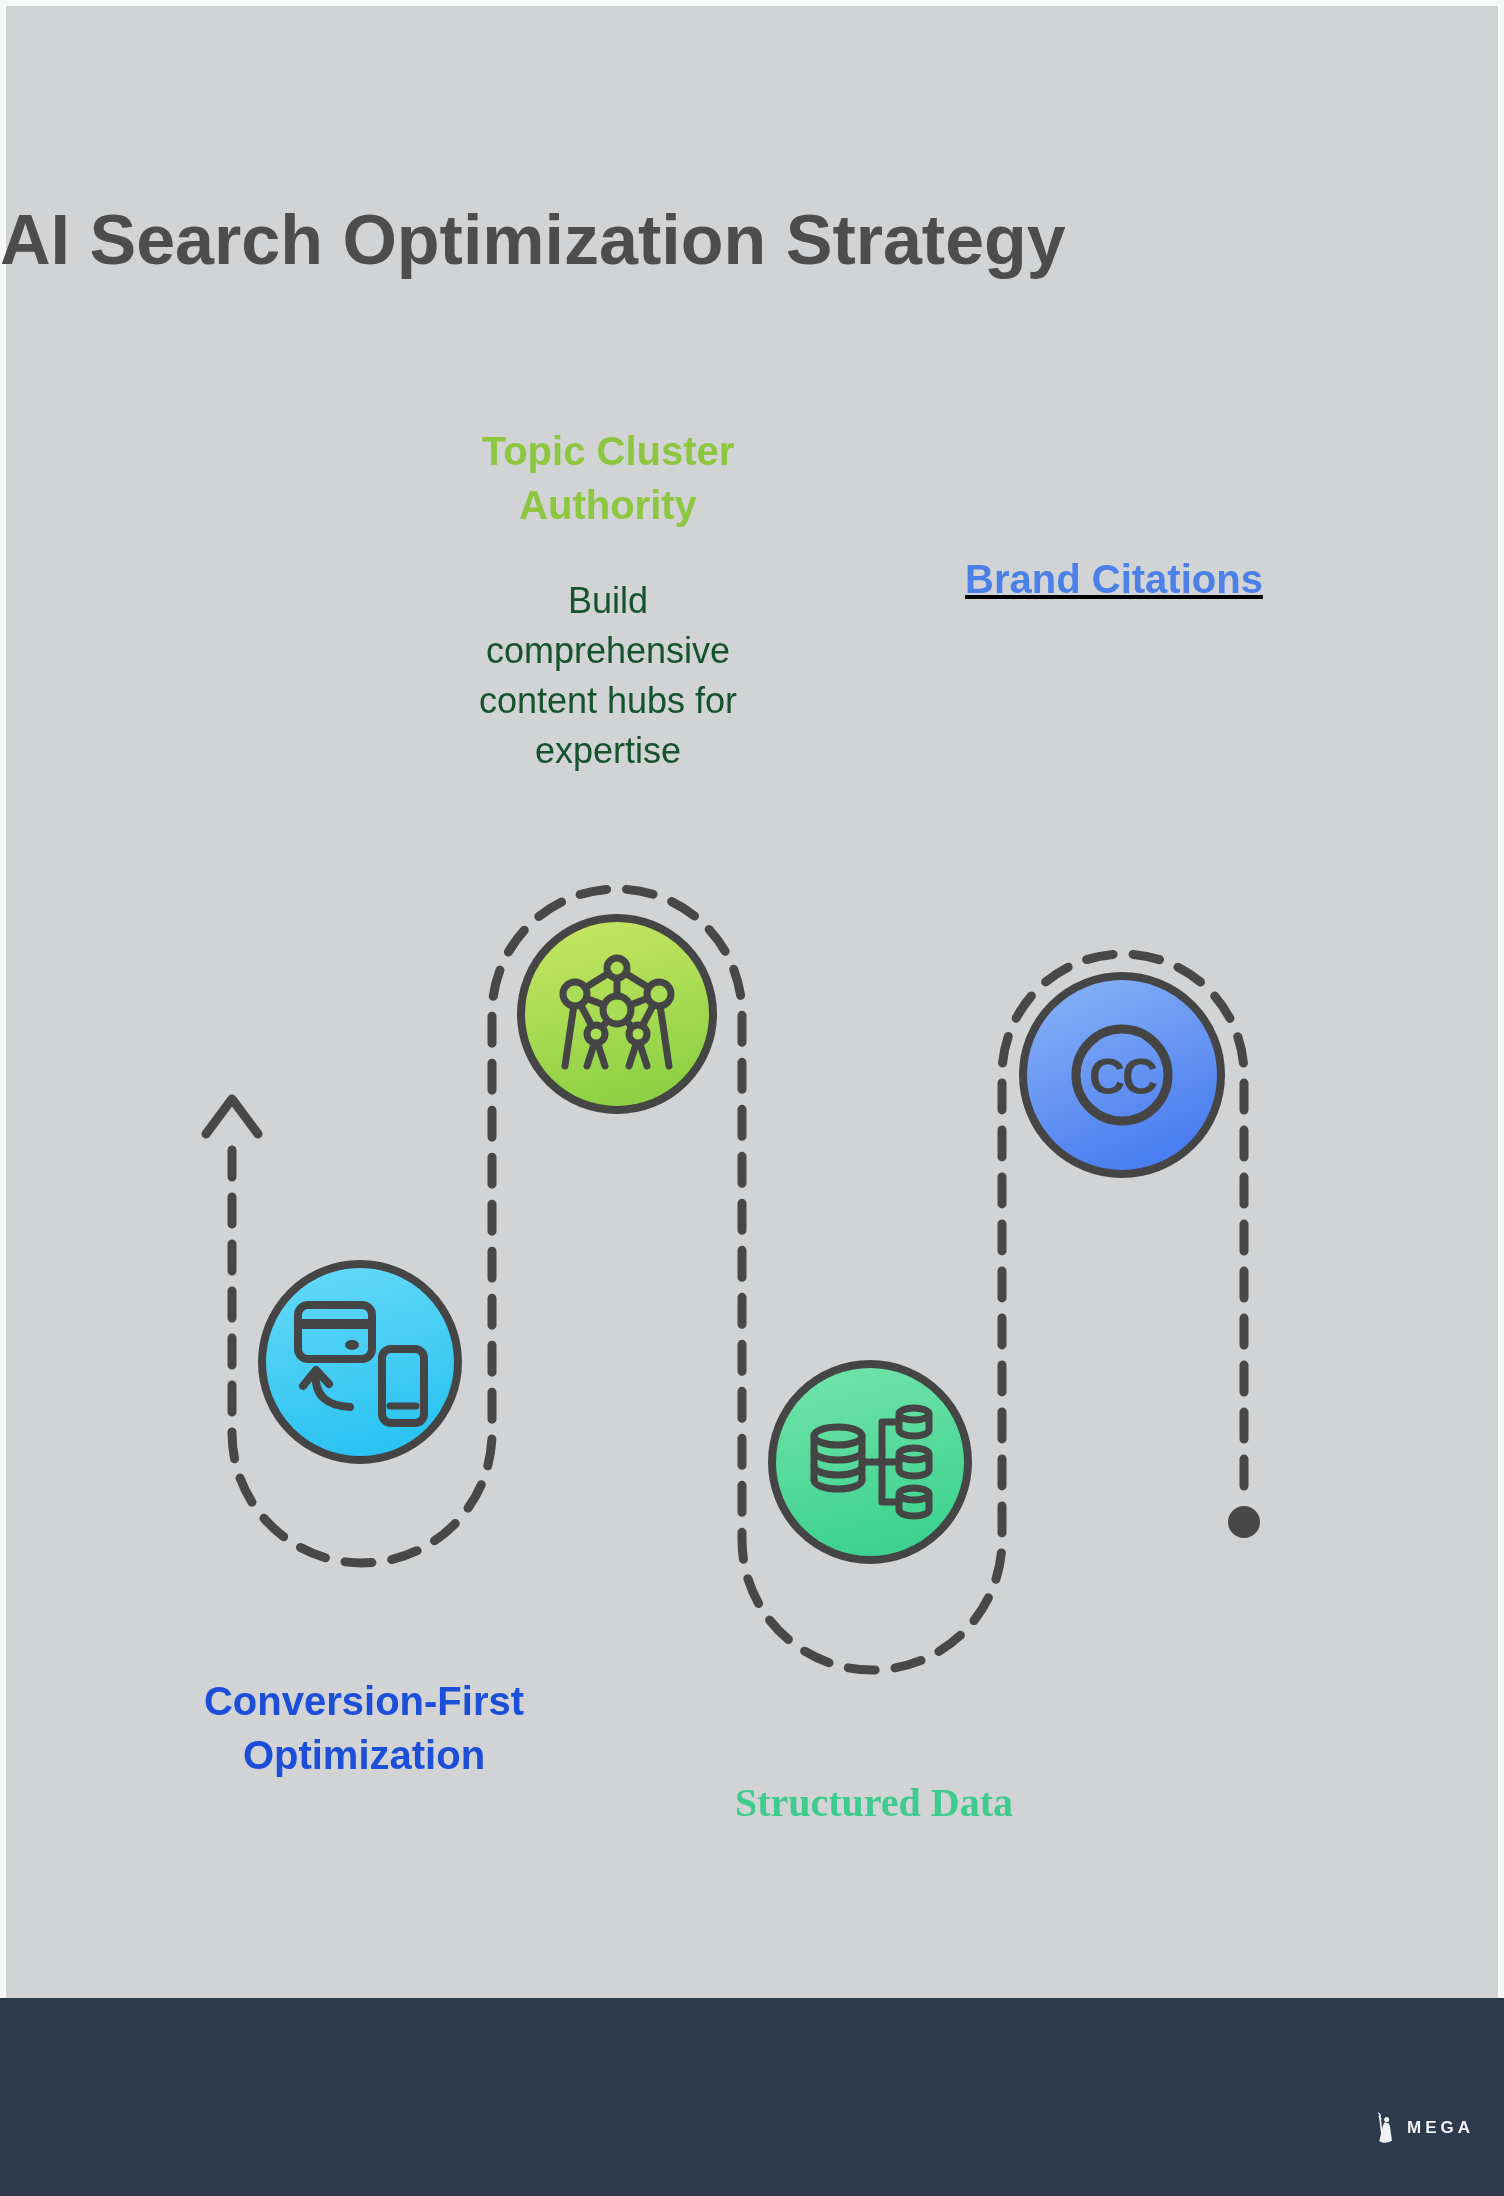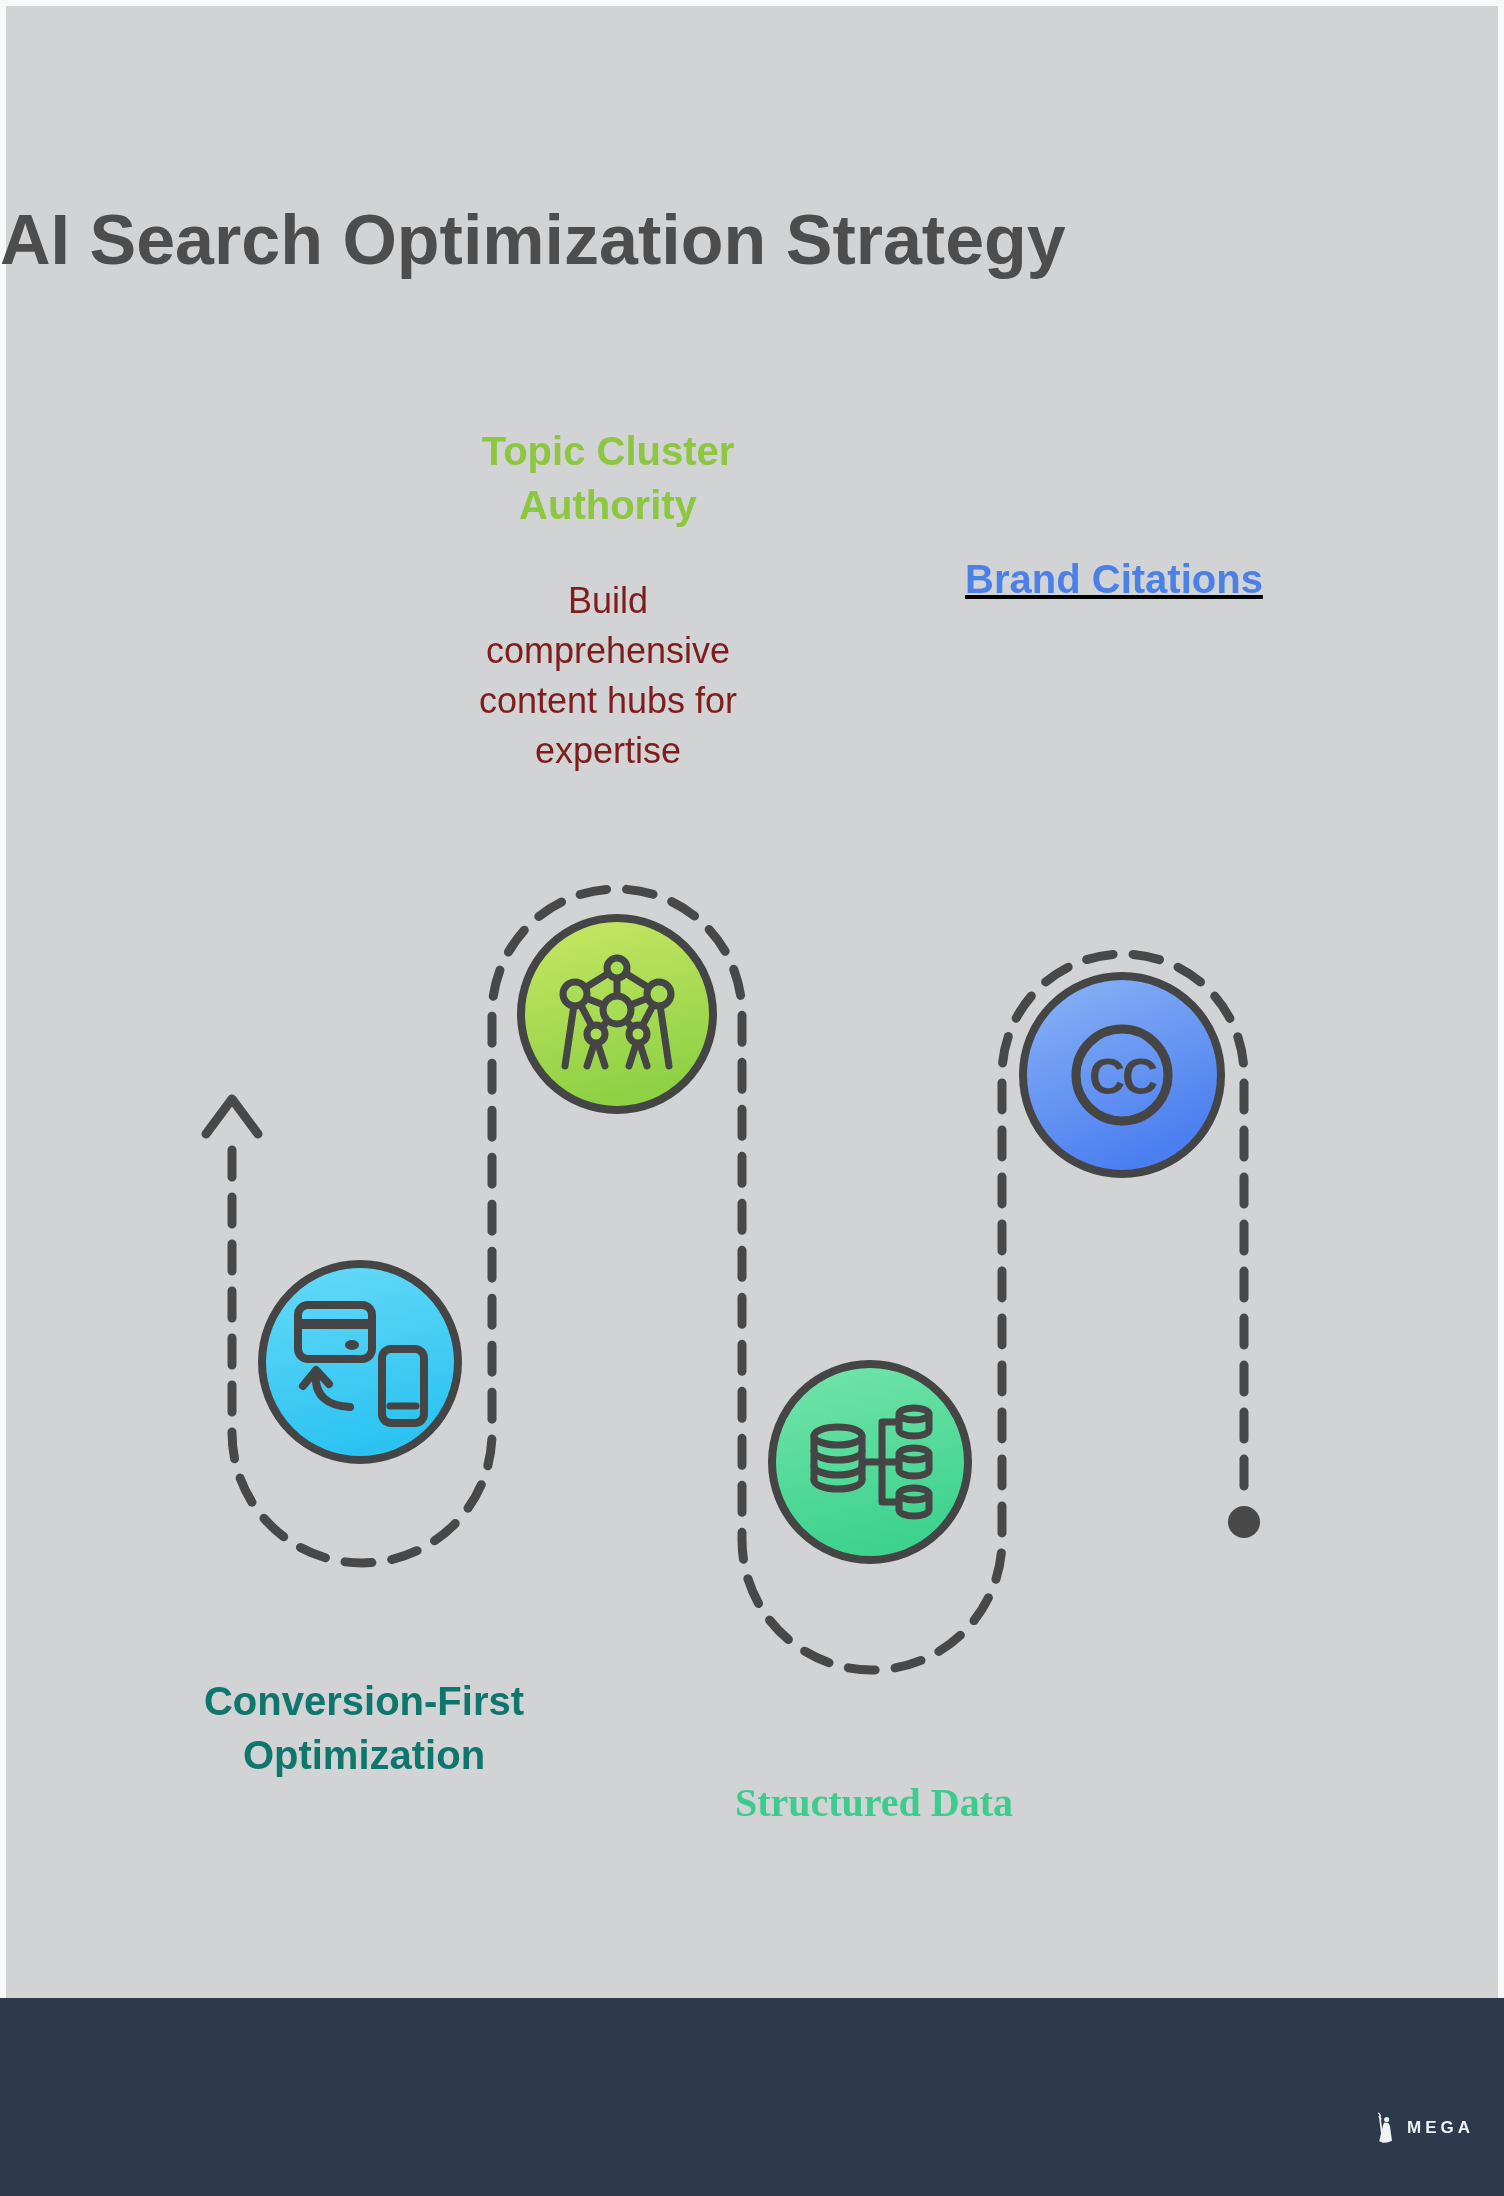--- a/index.html
+++ b/index.html
@@ -3,21 +3,21 @@
 <meta charset="utf-8">
 <style>
   html,body{margin:0;padding:0;background:#f7f8f8;}
   .root{position:relative;width:1504px;height:2196px;overflow:hidden;font-family:"Liberation Sans",sans-serif;}
   .canvas{position:absolute;left:6px;top:6px;width:1492px;height:2016px;background:#d2d3d4;}
   .flow{position:absolute;left:0;top:0;width:1504px;height:2196px;pointer-events:none;}
   .title{position:absolute;left:0;top:200px;width:1504px;margin:0;text-align:left;
          font-size:70px;font-weight:bold;color:#4d4d4d;letter-spacing:0;}
   .step{position:absolute;width:420px;text-align:center;}
   .step h2{margin:16px;font-size:40px;font-weight:bold;line-height:54px;white-space:pre-line;}
-  .step p{margin:44px 0 0 0;font-size:36px;line-height:50px;color:#7f1d1d;white-space:pre-line;}
+  .step p{margin:44px 0 0 0;font-size:36px;line-height:50px;color:#14532d;white-space:pre-line;}
   .step-topic{left:398px;top:408px;}
   .step-brand{left:904px;top:536px;text-decoration:underline;}
   .step-conversion{left:154px;top:1658px;}
   .step-structured{left:664px;top:1760px;}
   .footer{position:absolute;left:0;bottom:0;width:1504px;height:198px;background:#2c3a4c;}
   .footer-brand{position:absolute;right:30px;top:114px;display:flex;align-items:center;gap:10px;}
   .footer-brand span{color:#f0f2f4;font-size:17px;font-weight:bold;letter-spacing:4px;}
 </style>
 </head>
 <body>
@@ -34,21 +34,21 @@
 comprehensive
 content hubs for
 expertise</p>
   </section>
 
   <section class="step step-brand">
     <h2 style="color: rgb(74, 128, 232);">Brand Citations</h2>
   </section>
 
   <section class="step step-conversion">
-    <h2 style="color: #0f766e;">Conversion-First
+    <h2 style="color: #1d4ed8;">Conversion-First
 Optimization</h2>
   </section>
 
   <section class="step step-structured">
     <h2 style="color: rgb(62, 203, 142); font-family: Liberation Serif, serif;">Structured Data</h2>
   </section>
 
   <svg class="flow" viewBox="0 0 1504 2196">
     <defs>
       <linearGradient id="gradGreen" x1="0" y1="0" x2="0.25" y2="1">

